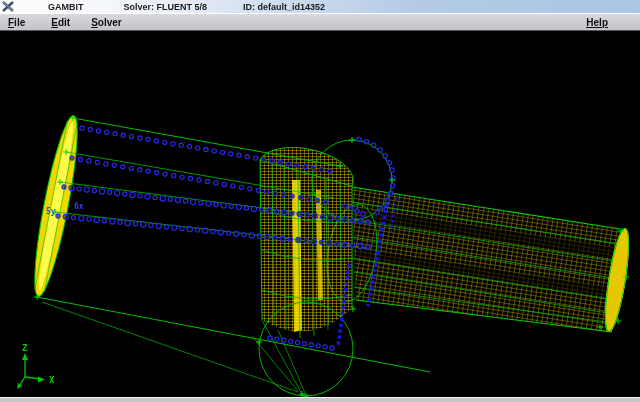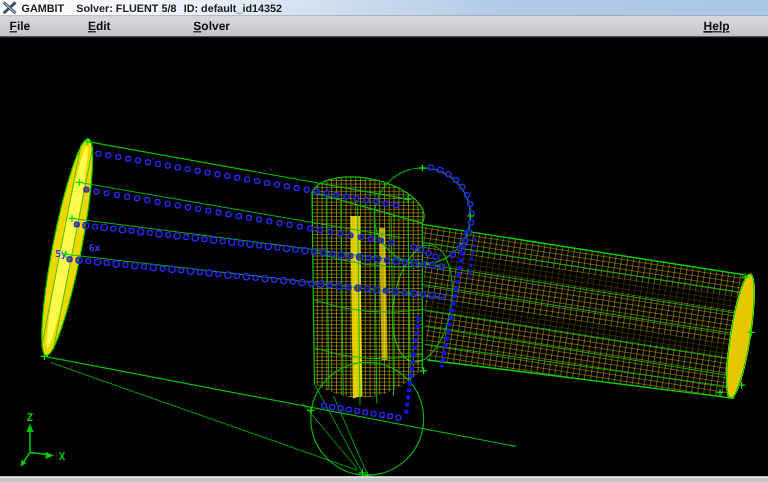--- a/index.html
+++ b/index.html
@@ -6,38 +6,38 @@
   body{
     width:640px;height:402px;position:relative;overflow:hidden;
     background:#000;font-family:"Liberation Sans",sans-serif;
     -webkit-user-select:none;user-select:none;
   }
   
   .titlebar{
     position:absolute;top:0;left:0;width:640px;height:13px;z-index:10;
     background:linear-gradient(90deg,#fdfdfd 0%,#f2f5fa 20%,#cddcee 45%,#b3cbe7 65%,#a9c6e4 100%);
     display:flex;align-items:center;
-    font-size:9px;font-weight:700;color:#1c1c1c;white-space:nowrap;
+    font-size:9px;font-weight:700;color:#1c1c1c;white-space:nowrap;gap:30px;
   }
   .titlebar .logo{margin-left:2px;flex:0 0 auto;}
   .t-app{margin-left:4px;}
   .t-solver{margin-left:10px;}
   .t-id{margin-left:6px;text-align:center;}
   .menubar{
     position:absolute;top:13px;left:0;width:640px;height:18px;z-index:10;
     background:linear-gradient(#d9d9dd,#c3c3c9);
     border-top:1px solid #ffffff;border-bottom:1px solid #55555a;
     box-sizing:border-box;
     display:flex;align-items:center;
-    font-size:10px;font-weight:700;color:#101010;gap:48px;
+    font-size:10px;font-weight:700;color:#101010;
   }
   .menu-item{display:inline-block;cursor:default;line-height:15px;}
   .menu-item::first-letter{text-decoration:underline;}
   .m-file{margin-left:8px;}
-  .m-edit{}
+  .m-edit{margin-left:26px;}
   .m-solver{margin-left:21px;}
   .m-help{margin-left:auto;margin-right:32px;text-decoration:underline;}
   .bottombar{
     position:absolute;left:0;bottom:0;width:640px;height:5px;z-index:10;
     background:#c6c6ca;border-top:1px solid #f6f6f8;box-sizing:border-box;
   }
   
   svg.scene{position:absolute;top:0;left:0;z-index:1;}
   text.mlabel{fill:#3a3aff;font-size:8px;font-weight:700;font-family:"DejaVu Sans Mono",monospace;}
   text.alabel{fill:#00cc00;font-size:9px;font-weight:700;font-family:"DejaVu Sans Mono",monospace;}

